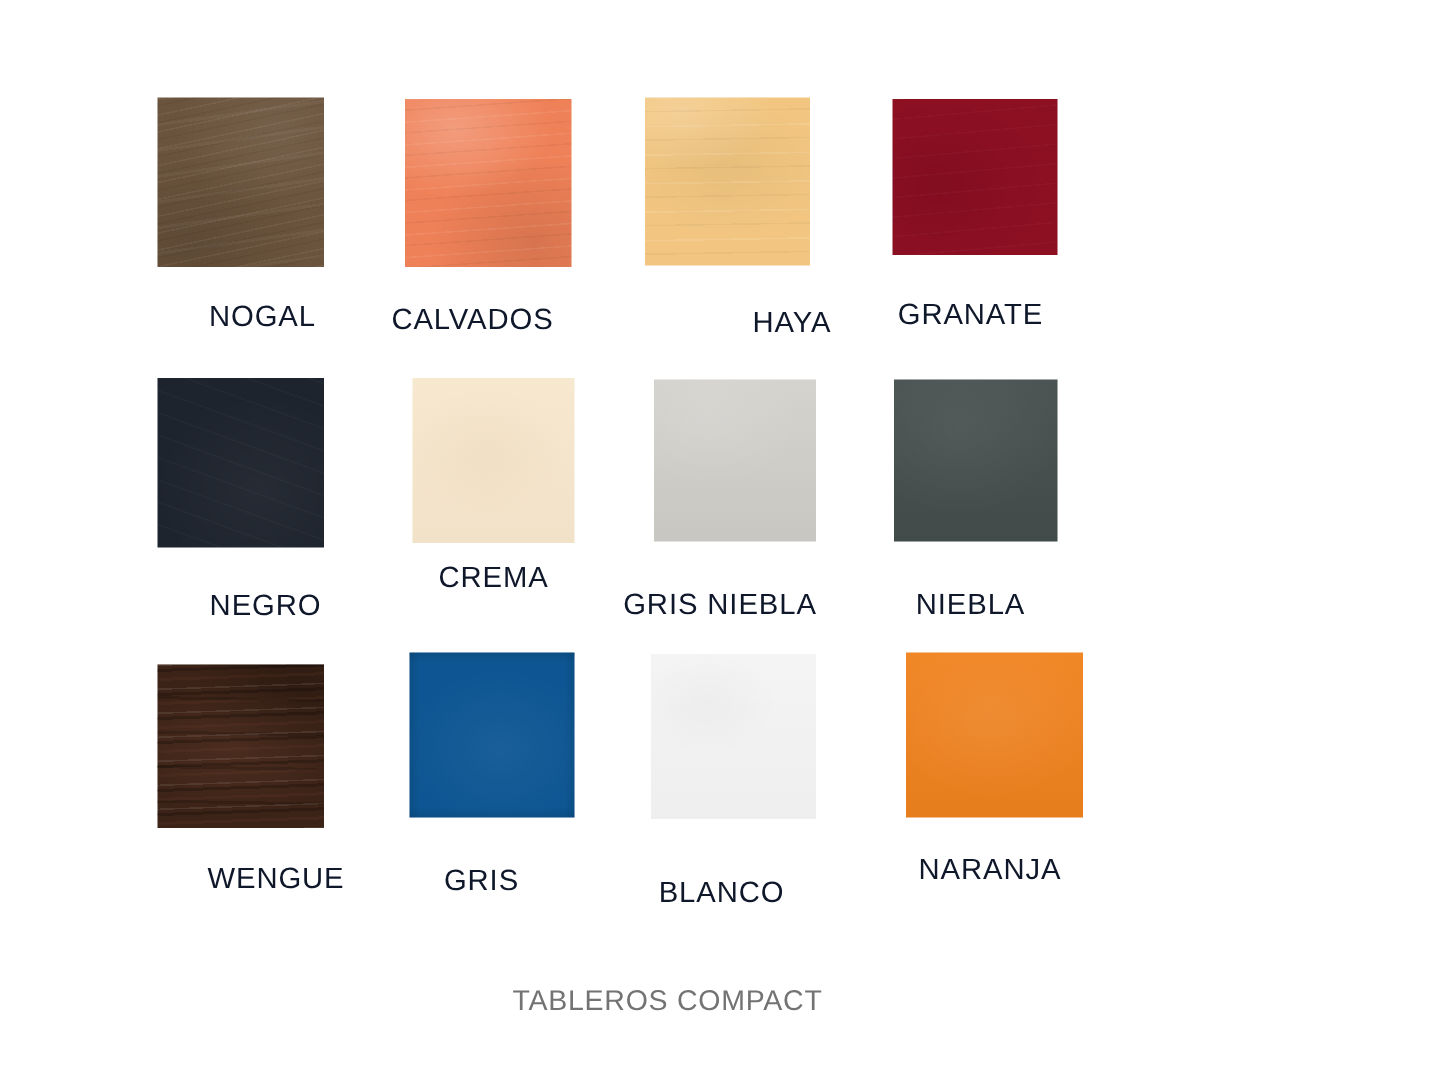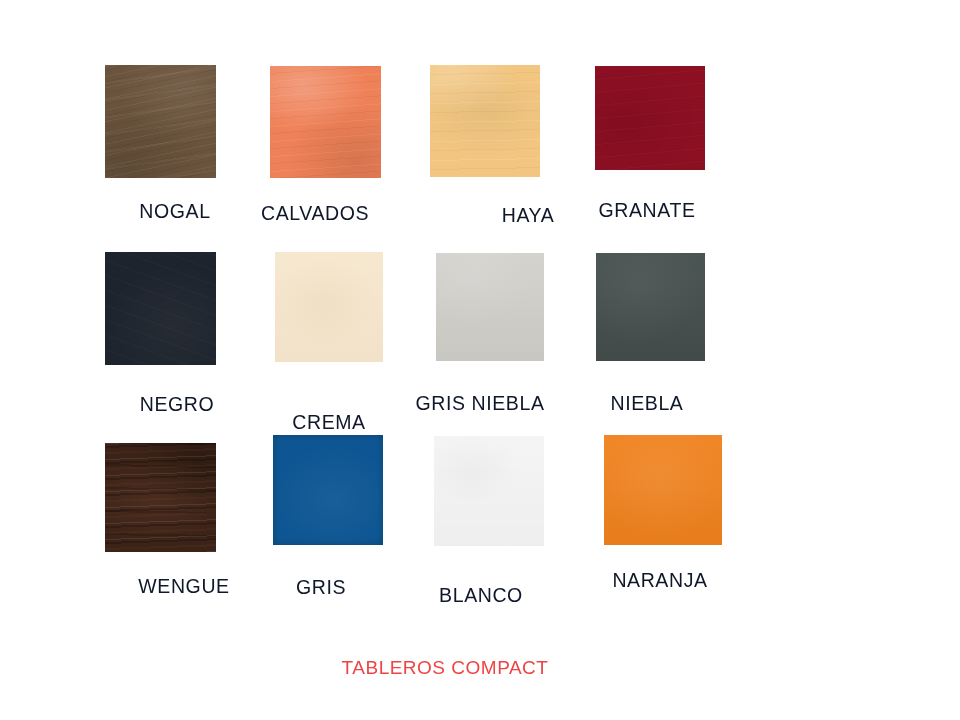--- a/index.html
+++ b/index.html
@@ -46,21 +46,21 @@
     font-weight: 400;
     font-size: 19.5px;
     letter-spacing: 0.6px;
     line-height: 1;
     transform: translateX(-50%);
   }
 
   .caption {
     position: absolute;
     white-space: nowrap;
-    color: #ef4444;
+    color: #737373;
     font-family: "Liberation Sans", sans-serif;
     font-weight: 400;
     font-size: 19px;
     letter-spacing: 0.5px;
     line-height: 1;
     transform: translateX(-50%);
   }
 
   
   .grain-nogal {
@@ -216,21 +216,21 @@
     <div class="cell">
       <div class="swatch" style="left: 105px; top: 252px; width: 111px; height: 113px; background: rgb(30, 36, 45);">
         <div class="grain grain-negro"></div>
       </div>
       <div class="label" style="left: 177px; top: 395px;">NEGRO</div>
     </div>
     <div class="cell">
       <div class="swatch" style="left: 275px; top: 252px; width: 108px; height: 110px; background: rgb(246, 230, 204);">
         <div class="grain grain-crema"></div>
       </div>
-      <div class="label" style="left: 329px; top: 376px; margin-top: 37px;">CREMA</div>
+      <div class="label" style="left: 329px; top: 376px;">CREMA</div>
     </div>
     <div class="cell">
       <div class="swatch" style="left: 436px; top: 253px; width: 108px; height: 108px; background: rgb(208, 206, 201);">
         <div class="grain grain-gris"></div>
       </div>
       <div class="label" style="left: 480px; top: 394px;">GRIS NIEBLA</div>
     </div>
     <div class="cell">
       <div class="swatch" style="left: 596px; top: 253px; width: 109px; height: 108px; background: rgb(69, 79, 78);">
         <div class="grain grain-pizarra"></div>

